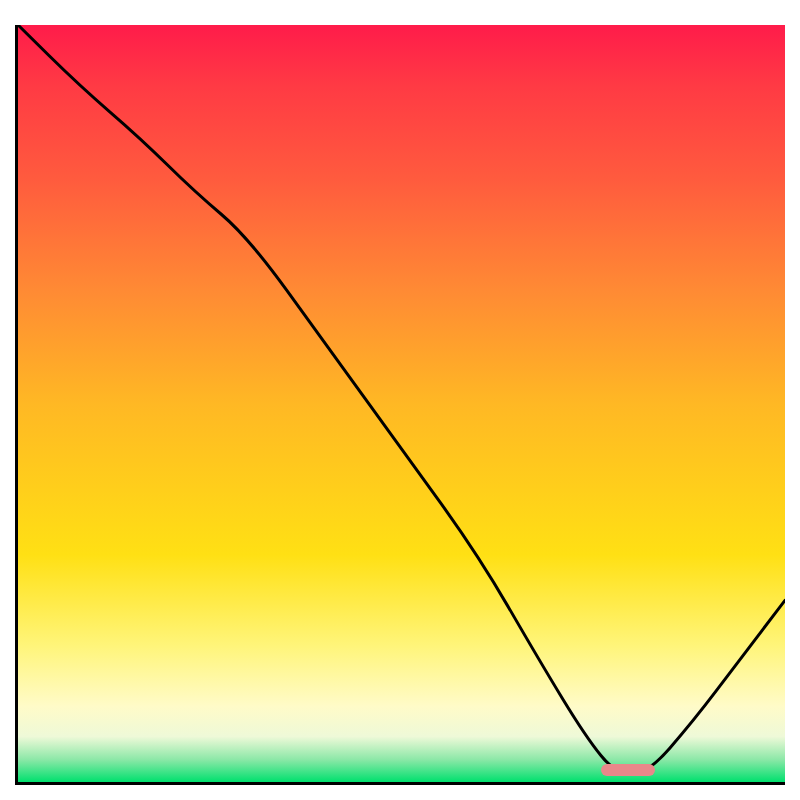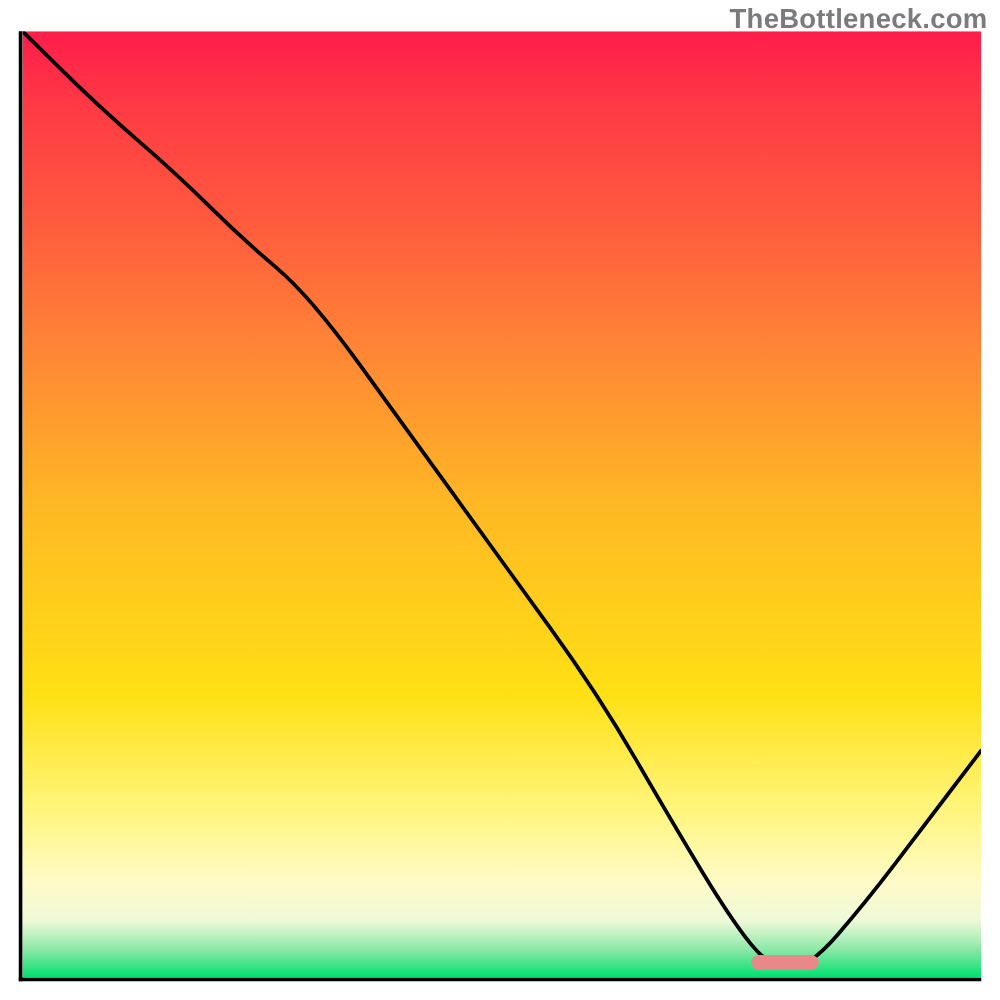--- a/index.html
+++ b/index.html
@@ -73,21 +73,20 @@
     font-weight: 600;
     color: #7b7b7b;
     letter-spacing: 0.2px;
   }
 </style>
 </head>
 <body>
 
 <div class="chart-container">
 
-  <div class="watermark">TheBottleneck.com</div>
 
   <div class="plot-area">
     <div class="gradient-bg"></div>
 
     <svg class="curve-svg" viewBox="0 0 100 100" preserveAspectRatio="none">
       <path id="curve-path" d="M 0 0 Q 0 0 4 4 Q 8 8 12 11.5 Q 16 15 19.5 18.5 Q 23 22 26.5 25 Q 30 28 35 35 Q 40 42.00000000000001 45 49 Q 50 56 55 63 Q 60 70 64 77 Q 68 84 71 89 Q 74 94 76 96.5 Q 78 99 80 99 Q 82 99 85 95.5 Q 88 92 91 88 Q 94 84 97 80 T 100 76" vector-effect="non-scaling-stroke"></path>
     </svg>
 
     <div id="opt-marker" class="marker" style="left: 582.92px; width: 53.69px; top: 739.43px; background: rgb(233, 135, 138);"></div>
   </div>

